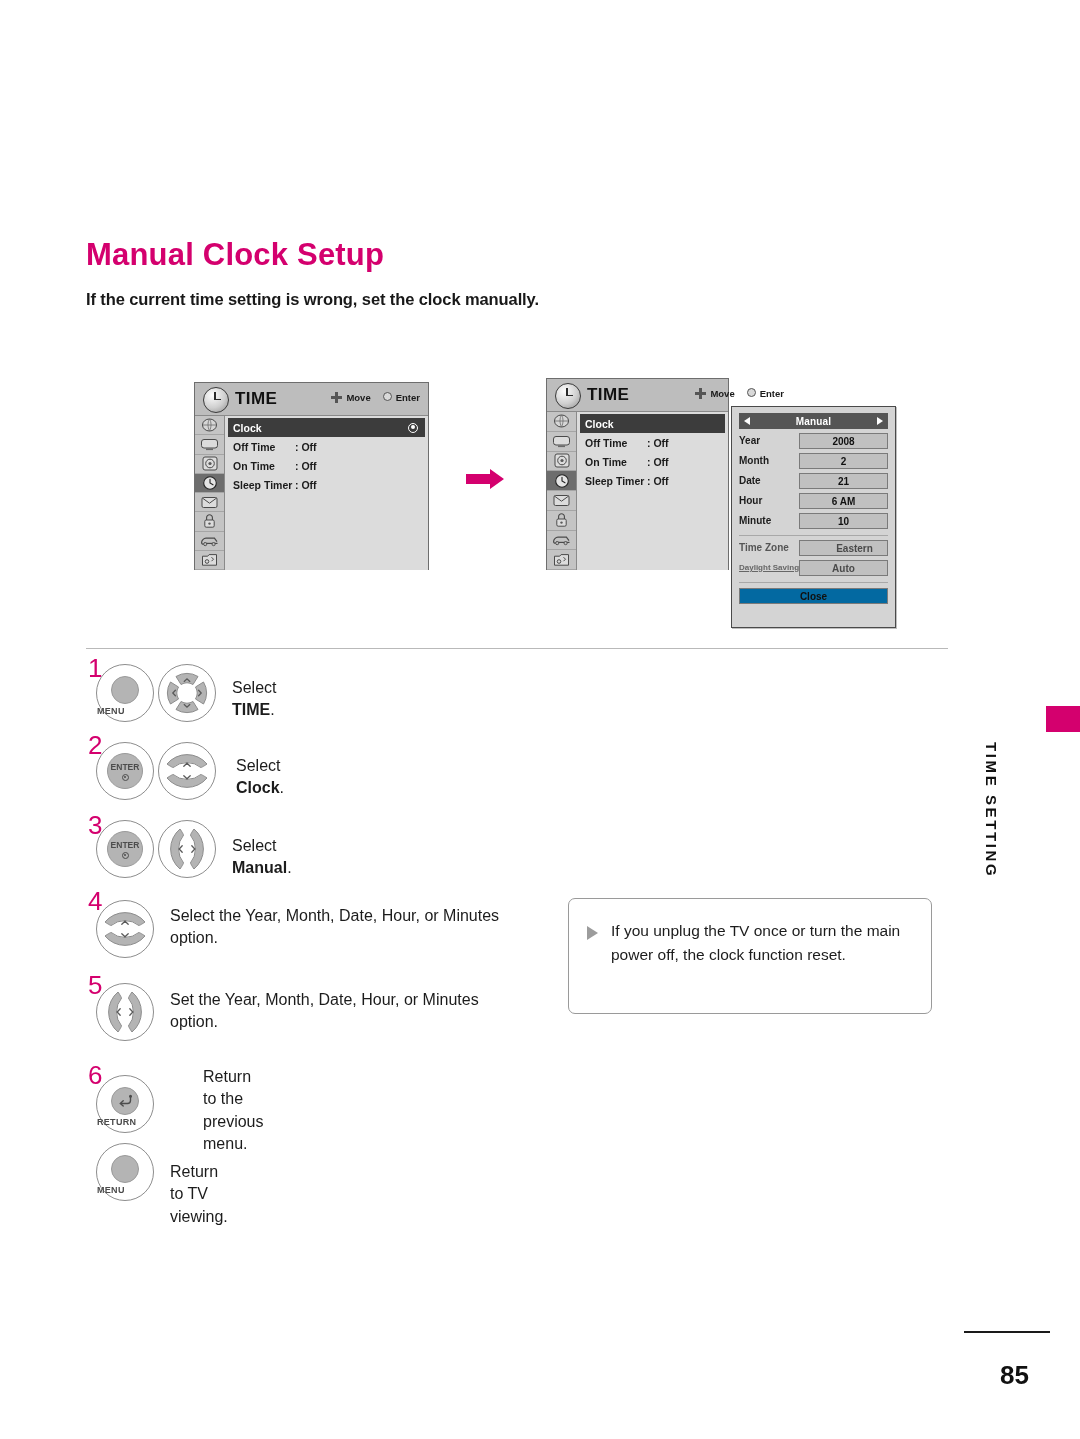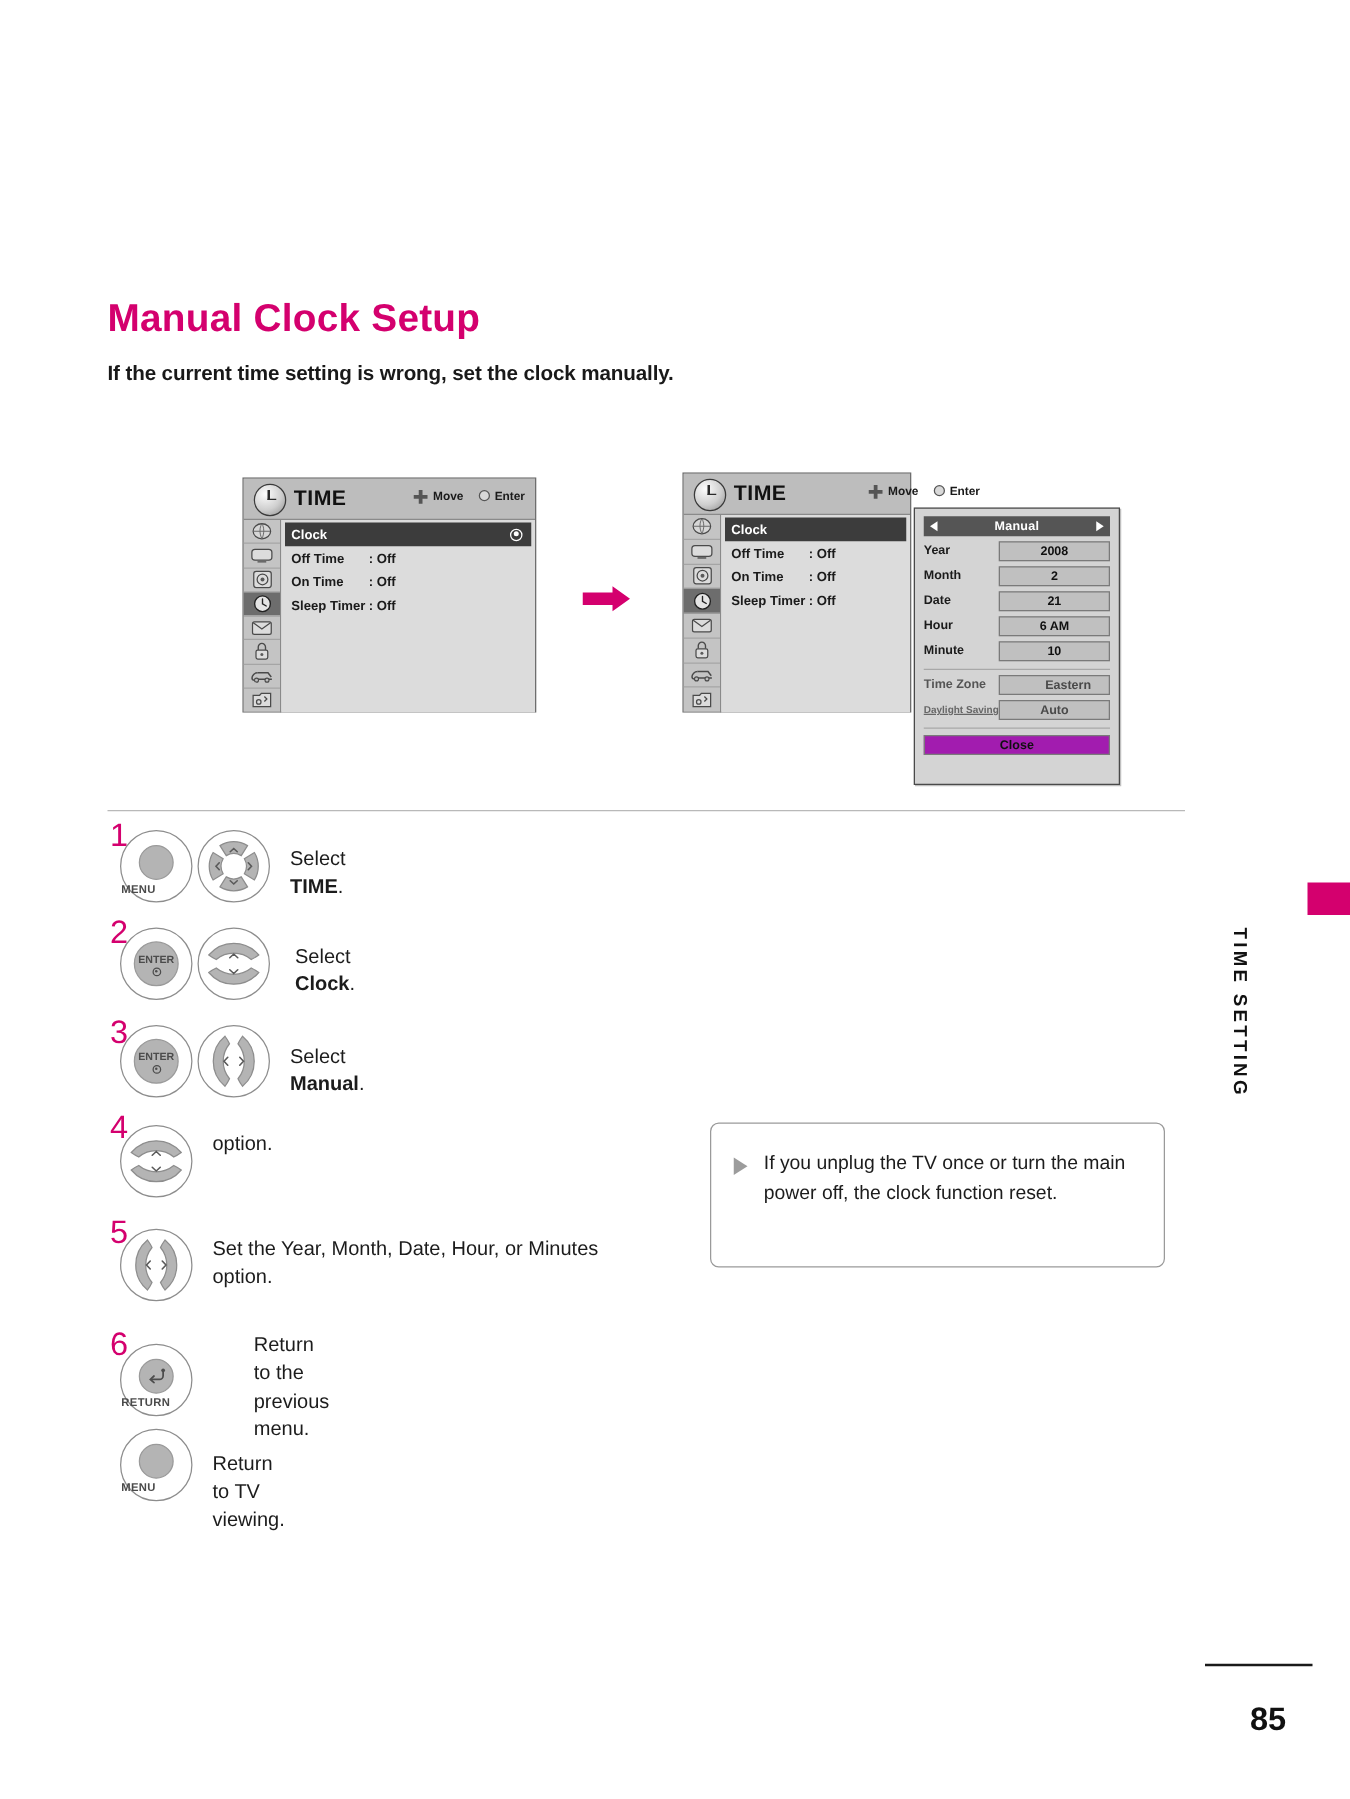--- a/index.html
+++ b/index.html
@@ -112,21 +112,21 @@
     width:60px;font-size:10px;font-weight:bold;color:#1b1b1b;line-height:1.05;
   }
   .md-row.small .md-lbl{font-size:8px;font-weight:bold;color:#333;text-decoration:underline;}
   .md-val{
     flex:1;height:16px;background:#c0c0c0;border:1px solid #7a7a7a;box-sizing:border-box;
     display:flex;align-items:center;justify-content:center;
     font-size:10px;font-weight:bold;color:#101010;
   }
   .md-sep{height:1px;background:#a8a8a8;margin:6px 0 2px 0;}
   .md-close{
-    margin-top:5px;height:16px;background:#a21caf;border:1px solid #7a7a7a;box-sizing:border-box;
+    margin-top:5px;height:16px;background:#0369a1;border:1px solid #7a7a7a;box-sizing:border-box;
     display:flex;align-items:center;justify-content:center;font-size:10px;font-weight:bold;color:#101010;
   }
 
   
   #steps-divider{position:absolute;left:86px;top:648px;width:862px;height:1px;background:#b9b9b9;}
 
   
   .step{position:absolute;}
   .step-num{
     position:absolute;font-size:26px;color:#d4006e;font-weight:normal;line-height:1;
@@ -516,20 +516,21 @@
           <path d="M8 21a26 26 0 0 1 40 0c-3 2.2-6 3.6-6 3.6A22 22 0 0 0 14 24.6S11 23.2 8 21z"></path>
           <path d="M8 35a26 26 0 0 0 40 0c-3-2.2-6-3.6-6-3.6A22 22 0 0 1 14 31.4S11 32.8 8 35z"></path>
         </g>
         <g stroke="#5a5a5a" stroke-width="1.3" fill="none" stroke-linecap="round">
           <path d="M24.8 23.2L28 20.2l3.2 3"></path>
           <path d="M24.8 32.8L28 35.8l3.2-3"></path>
         </g>
       </svg>
     </div>
     <div class="step-text" style="left:170px;top:905px;width:400px;">
+      <div>Select the Year, Month, Date, Hour, or Minutes</div>
       <div>option.</div>
     </div>
   </div>
 
   <div class="step">
     <div class="step-num" style="left:88px;top:972px;">5</div>
     <div class="btn" style="left:96px;top:983px;width:58px;height:58px;">
       <svg width="56" height="56" viewBox="0 0 56 56" style="position:absolute;left:0;top:0;">
         <g fill="#b4b4b4" stroke="#8d8d8d" stroke-width="1">
           <path d="M21 8a26 26 0 0 0 0 40c2.2-3 3.6-6 3.6-6A22 22 0 0 1 24.6 14S23.2 11 21 8z"></path>

